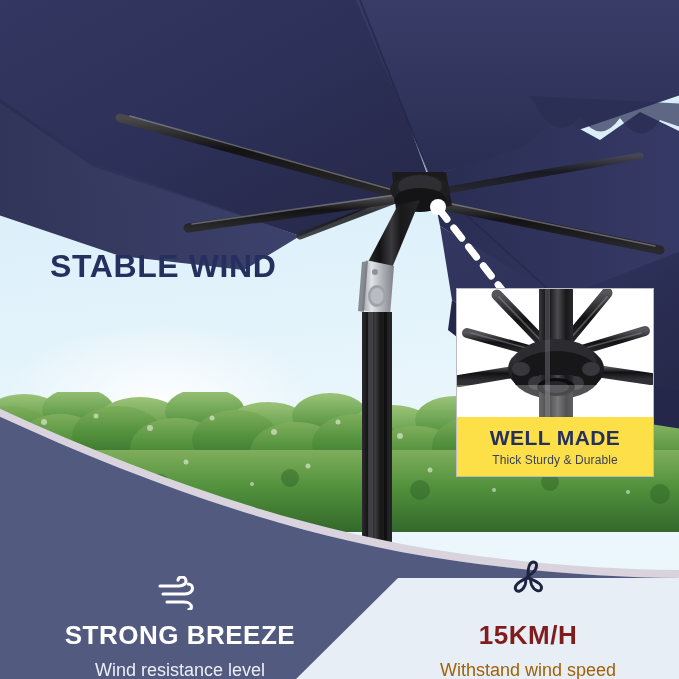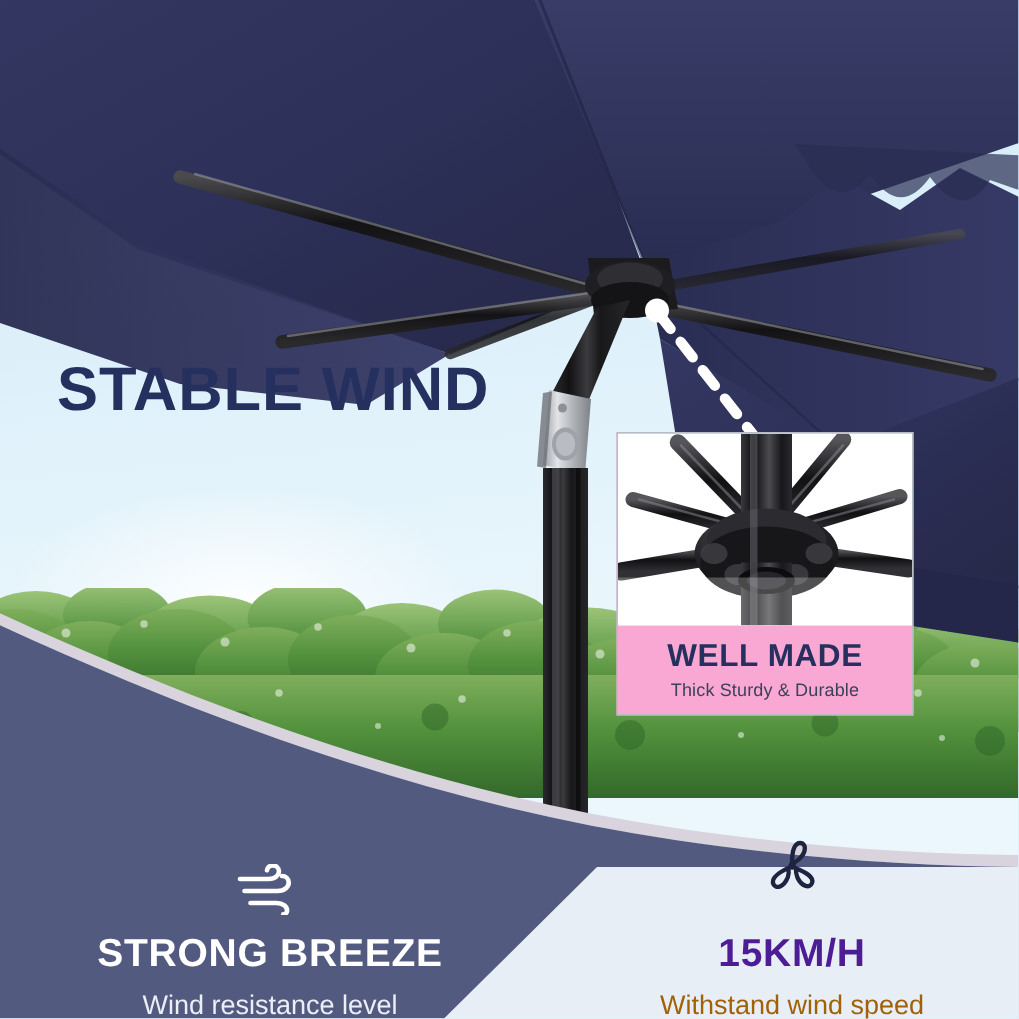--- a/index.html
+++ b/index.html
@@ -30,36 +30,36 @@
   .umbrella{position:absolute;left:0;top:0;width:679px;height:560px;}
   .umbrella svg{display:block;width:679px;height:560px;}
 
   
   .sweep{position:absolute;left:0;top:380px;width:679px;height:299px;}
   .sweep svg{display:block;width:679px;height:299px;}
 
   
   .headline{position:absolute;left:38px;top:238px;width:380px;}
   .h1{
-    font-size:41px;font-weight:bold;letter-spacing:.6px;
-    color:#26305e;line-height:1.06;margin:0;
+    font-size:32px;font-weight:bold;letter-spacing:.6px;
+    color:#26305e;line-height:1.06;margin:12px;
   }
   .h2{
     font-size:27px;font-weight:400;letter-spacing:.4px;
     color:#2c3550;line-height:1.1;margin:9px 0 0 2px;
   }
 
   
   .callout{position:absolute;left:425px;top:195px;width:110px;height:110px;}
   .callout svg{display:block;}
 
   
   .inset{
-    position:absolute;left:411px;top:288px;width:198px;height:189px;
-    background:#f9a8d4;border:1px solid #b9bcc4;overflow:hidden;
+    position:absolute;left:456px;top:288px;width:198px;height:189px;
+    background:#fde047;border:1px solid #b9bcc4;overflow:hidden;
     box-sizing:border-box;
   }
   .inset-photo{position:absolute;left:0;top:0;width:100%;height:128px;overflow:hidden;background:#fff;}
   .inset-photo svg{display:block;width:196px;height:128px;}
   .inset-text{position:absolute;left:0;right:0;bottom:9px;text-align:center;}
   .inset-title{
     font-size:21px;font-weight:bold;color:#26305e;letter-spacing:.4px;margin:0;
   }
   .inset-sub{
     font-size:12px;font-weight:400;color:#3a4258;margin:3px 0 0 0;letter-spacing:.1px;
@@ -72,21 +72,21 @@
     display:flex;flex-direction:column;align-items:center;justify-content:flex-end;
     box-sizing:border-box;
   }
   .feat-left{left:0;width:400px;padding-right:40px;}
   .feat-right{right:0;width:330px;padding-left:28px;}
   .feat-icon{height:40px;display:flex;align-items:flex-end;justify-content:center;margin-bottom:12px;}
   .feat-title{font-size:26px;font-weight:bold;letter-spacing:.5px;margin:0;line-height:1;}
   .feat-sub{font-size:18px;font-weight:400;margin:13px 0 0 0;line-height:1;}
   .feat-left .feat-title{color:#ffffff;}
   .feat-left .feat-sub{color:#eceef6;}
-  .feat-right .feat-title{color:#4c1d95;margin-top:12px;}
+  .feat-right .feat-title{color:#7f1d1d;margin-top:12px;}
   .feat-right .feat-sub{color:#a16207;}
 </style>
 </head>
 <body>
 
 <div id="stage">
 
   <div class="sky"></div>
 
   <div class="treeband">

